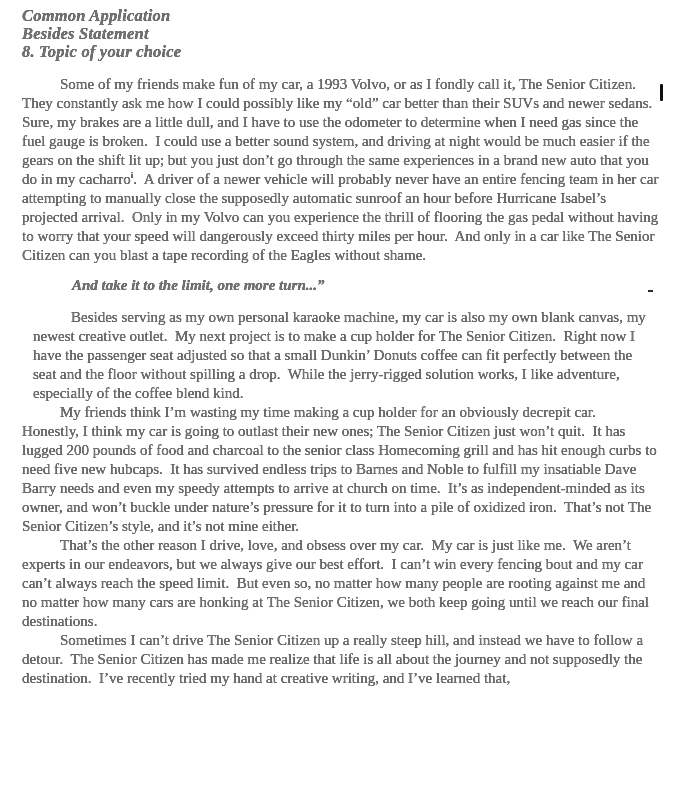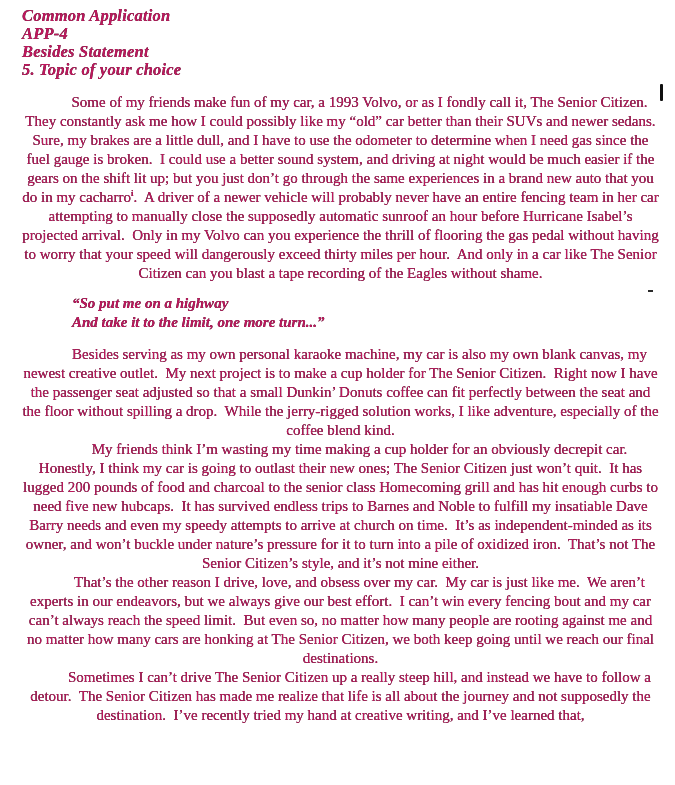--- a/index.html
+++ b/index.html
@@ -7,21 +7,21 @@
     padding: 0;
     background: #ffffff;
   }
   .page {
     position: relative;
     width: 675px;
     height: 785px;
     background: #ffffff;
     overflow: hidden;
     font-family: "Liberation Serif", "DejaVu Serif", serif;
-    color: #be185d;
+    color: #737373;
     
     text-shadow: 0 0 0.45px #0c0c0c;
   }
   .content {
     padding: 7px 16px 0 22px;
   }
   .doc-header {
     font-weight: bold;
     font-style: italic;
     font-size: 16.5px;
@@ -29,28 +29,29 @@
     letter-spacing: 0.2px;
   }
   .doc-header div {
     white-space: pre-wrap;
   }
   .para {
     margin: 0;
     font-size: 15px;
     line-height: 19px;
     text-indent: 38px;
-    text-align: center;
+    text-align: left;
     white-space: pre-wrap;
   }
   .para-first {
     margin-top: 14px;
   }
   .para-after-quote {
     margin-top: 13px;
+    margin-left: 11px;
   }
   sup.footnote {
     font-size: 9px;
     line-height: 0;
     vertical-align: super;
     font-weight: bold;
   }
   .quote-block {
     margin: 11px 0 11px 50px;
     font-weight: bold;
@@ -84,29 +85,27 @@
 
 <div class="page">
 
   <div class="scan-artifact"></div>
   <div class="scan-speck"></div>
 
   <div class="content">
 
     <div class="doc-header">
       <div>Common Application</div>
-      <div>APP-4</div>
       <div>Besides Statement</div>
-      <div>5. Topic of your choice</div>
+      <div>8. Topic of your choice</div>
     </div>
 
     <p class="para para-first"><span>Some of my friends make fun of my car, a 1993 Volvo, or as I fondly call it, The Senior Citizen.  They constantly ask me how I could possibly like my “old” car better than their SUVs and newer sedans.  Sure, my brakes are a little dull, and I have to use the odometer to determine when I need gas since the fuel gauge is broken.  I could use a better sound system, and driving at night would be much easier if the gears on the shift lit up; but you just don’t go through the same experiences in a brand new auto that you do in my cacharro</span><sup class="footnote">i</sup><span>.  A driver of a newer vehicle will probably never have an entire fencing team in her car attempting to manually close the supposedly automatic sunroof an hour before Hurricane Isabel’s projected arrival.  Only in my Volvo can you experience the thrill of flooring the gas pedal without having to worry that your speed will dangerously exceed thirty miles per hour.  And only in a car like The Senior Citizen can you blast a tape recording of the Eagles without shame.</span></p>
 
     <div class="quote-block">
-      <div>“So put me on a highway</div>
       <div>And take it to the limit, one more turn...”</div>
     </div>
 
     <p class="para para-after-quote">Besides serving as my own personal karaoke machine, my car is also my own blank canvas, my newest creative outlet.  My next project is to make a cup holder for The Senior Citizen.  Right now I have the passenger seat adjusted so that a small Dunkin’ Donuts coffee can fit perfectly between the seat and the floor without spilling a drop.  While the jerry-rigged solution works, I like adventure, especially of the coffee blend kind.</p>
     <p class="para">My friends think I’m wasting my time making a cup holder for an obviously decrepit car.  Honestly, I think my car is going to outlast their new ones; The Senior Citizen just won’t quit.  It has lugged 200 pounds of food and charcoal to the senior class Homecoming grill and has hit enough curbs to need five new hubcaps.  It has survived endless trips to Barnes and Noble to fulfill my insatiable Dave Barry needs and even my speedy attempts to arrive at church on time.  It’s as independent-minded as its owner, and won’t buckle under nature’s pressure for it to turn into a pile of oxidized iron.  That’s not The Senior Citizen’s style, and it’s not mine either.</p>
     <p class="para">That’s the other reason I drive, love, and obsess over my car.  My car is just like me.  We aren’t experts in our endeavors, but we always give our best effort.  I can’t win every fencing bout and my car can’t always reach the speed limit.  But even so, no matter how many people are rooting against me and no matter how many cars are honking at The Senior Citizen, we both keep going until we reach our final destinations.</p>
     <p class="para">Sometimes I can’t drive The Senior Citizen up a really steep hill, and instead we have to follow a detour.  The Senior Citizen has made me realize that life is all about the journey and not supposedly the destination.  I’ve recently tried my hand at creative writing, and I’ve learned that,</p>
 
   </div>
 </div>

